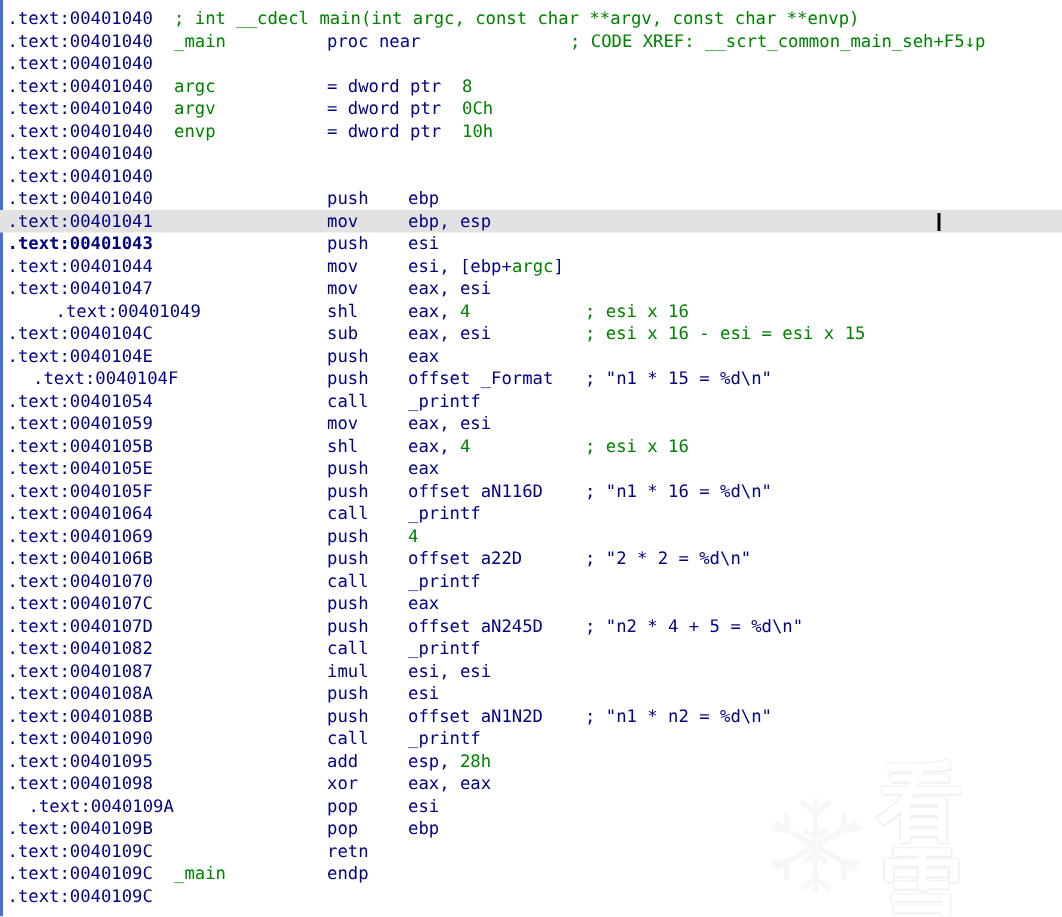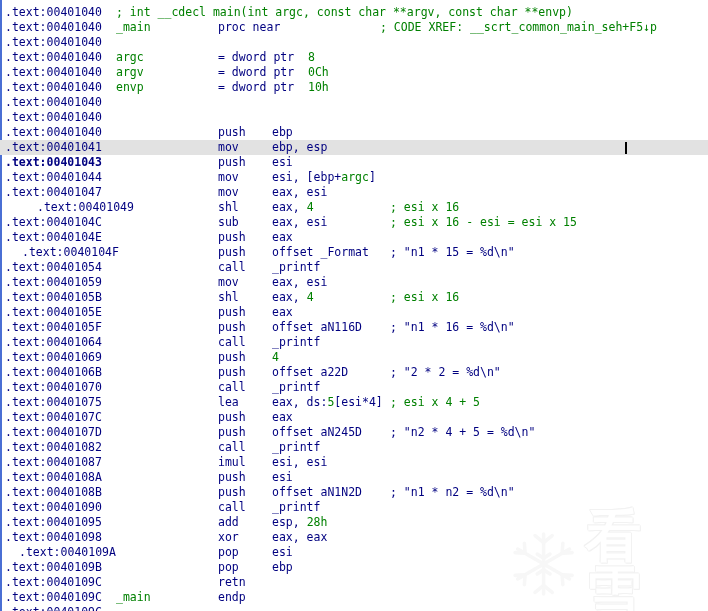--- a/index.html
+++ b/index.html
@@ -121,21 +121,20 @@
       <div class="row"><span class="seg c-addr" style="left: 5px; color: rgb(0, 0, 128); margin-left: 17px;">.text:0040104F</span><span class="seg c-mnem" style="left: 218px; color: rgb(0, 0, 128);">push</span><span class="seg c-op">offset _Format</span><span class="seg c-cmt" style="left: 390px; color: rgb(0, 0, 128);">; "n1 * 15 = %d\n"</span></div>
       <div class="row"><span class="seg c-addr" style="left: 5px; color: rgb(0, 0, 128);">.text:00401054</span><span class="seg c-mnem" style="left: 218px; color: rgb(0, 0, 128);">call</span><span class="seg c-op">_printf</span></div>
       <div class="row"><span class="seg c-addr" style="left: 5px; color: rgb(0, 0, 128);">.text:00401059</span><span class="seg c-mnem" style="left: 218px; color: rgb(0, 0, 128);">mov</span><span class="seg c-op">eax, esi</span></div>
       <div class="row"><span class="seg c-addr" style="left: 5px; color: rgb(0, 0, 128);">.text:0040105B</span><span class="seg c-mnem" style="left: 218px; color: rgb(0, 0, 128);">shl</span><span class="seg c-op">eax, <span class="kw-green">4</span></span><span class="seg c-cmt" style="left: 390px; color: rgb(0, 128, 0);">; esi x 16</span></div>
       <div class="row"><span class="seg c-addr" style="left: 5px; color: rgb(0, 0, 128);">.text:0040105E</span><span class="seg c-mnem" style="left: 218px; color: rgb(0, 0, 128);">push</span><span class="seg c-op">eax</span></div>
       <div class="row"><span class="seg c-addr" style="left: 5px; color: rgb(0, 0, 128);">.text:0040105F</span><span class="seg c-mnem" style="left: 218px; color: rgb(0, 0, 128);">push</span><span class="seg c-op">offset aN116D</span><span class="seg c-cmt" style="left: 390px; color: rgb(0, 0, 128);">; "n1 * 16 = %d\n"</span></div>
       <div class="row"><span class="seg c-addr" style="left: 5px; color: rgb(0, 0, 128);">.text:00401064</span><span class="seg c-mnem" style="left: 218px; color: rgb(0, 0, 128);">call</span><span class="seg c-op">_printf</span></div>
       <div class="row"><span class="seg c-addr" style="left: 5px; color: rgb(0, 0, 128);">.text:00401069</span><span class="seg c-mnem" style="left: 218px; color: rgb(0, 0, 128);">push</span><span class="seg c-op" style="color: rgb(0, 128, 0);">4</span></div>
       <div class="row"><span class="seg c-addr" style="left: 5px; color: rgb(0, 0, 128);">.text:0040106B</span><span class="seg c-mnem" style="left: 218px; color: rgb(0, 0, 128);">push</span><span class="seg c-op">offset a22D</span><span class="seg c-cmt" style="left: 390px; color: rgb(0, 0, 128);">; "2 * 2 = %d\n"</span></div>
       <div class="row"><span class="seg c-addr" style="left: 5px; color: rgb(0, 0, 128);">.text:00401070</span><span class="seg c-mnem" style="left: 218px; color: rgb(0, 0, 128);">call</span><span class="seg c-op">_printf</span></div>
-      <div class="row"><span class="seg c-addr" style="left: 5px; color: rgb(0, 0, 128);">.text:00401075</span><span class="seg c-mnem" style="left: 218px; color: rgb(0, 0, 128);">lea</span><span class="seg c-op">eax, ds:<span class="kw-green">5</span>[esi*4]</span><span class="seg c-cmt" style="left: 390px; color: rgb(0, 128, 0);">; esi x 4 + 5</span></div>
       <div class="row"><span class="seg c-addr" style="left: 5px; color: rgb(0, 0, 128);">.text:0040107C</span><span class="seg c-mnem" style="left: 218px; color: rgb(0, 0, 128);">push</span><span class="seg c-op">eax</span></div>
       <div class="row"><span class="seg c-addr" style="left: 5px; color: rgb(0, 0, 128);">.text:0040107D</span><span class="seg c-mnem" style="left: 218px; color: rgb(0, 0, 128);">push</span><span class="seg c-op">offset aN245D</span><span class="seg c-cmt" style="left: 390px; color: rgb(0, 0, 128);">; "n2 * 4 + 5 = %d\n"</span></div>
       <div class="row"><span class="seg c-addr" style="left: 5px; color: rgb(0, 0, 128);">.text:00401082</span><span class="seg c-mnem" style="left: 218px; color: rgb(0, 0, 128);">call</span><span class="seg c-op">_printf</span></div>
       <div class="row"><span class="seg c-addr" style="left: 5px; color: rgb(0, 0, 128);">.text:00401087</span><span class="seg c-mnem" style="left: 218px; color: rgb(0, 0, 128);">imul</span><span class="seg c-op">esi, esi</span></div>
       <div class="row"><span class="seg c-addr" style="left: 5px; color: rgb(0, 0, 128);">.text:0040108A</span><span class="seg c-mnem" style="left: 218px; color: rgb(0, 0, 128);">push</span><span class="seg c-op">esi</span></div>
       <div class="row"><span class="seg c-addr" style="left: 5px; color: rgb(0, 0, 128);">.text:0040108B</span><span class="seg c-mnem" style="left: 218px; color: rgb(0, 0, 128);">push</span><span class="seg c-op">offset aN1N2D</span><span class="seg c-cmt" style="left: 390px; color: rgb(0, 0, 128);">; "n1 * n2 = %d\n"</span></div>
       <div class="row"><span class="seg c-addr" style="left: 5px; color: rgb(0, 0, 128);">.text:00401090</span><span class="seg c-mnem" style="left: 218px; color: rgb(0, 0, 128);">call</span><span class="seg c-op">_printf</span></div>
       <div class="row"><span class="seg c-addr" style="left: 5px; color: rgb(0, 0, 128);">.text:00401095</span><span class="seg c-mnem" style="left: 218px; color: rgb(0, 0, 128);">add</span><span class="seg c-op">esp, <span class="kw-green">28h</span></span></div>
       <div class="row"><span class="seg c-addr" style="left: 5px; color: rgb(0, 0, 128);">.text:00401098</span><span class="seg c-mnem" style="left: 218px; color: rgb(0, 0, 128);">xor</span><span class="seg c-op">eax, eax</span></div>
       <div class="row"><span class="seg c-addr" style="left: 19px; color: rgb(0, 0, 128);">.text:0040109A</span><span class="seg c-mnem" style="left: 218px; color: rgb(0, 0, 128);">pop</span><span class="seg c-op">esi</span></div>

